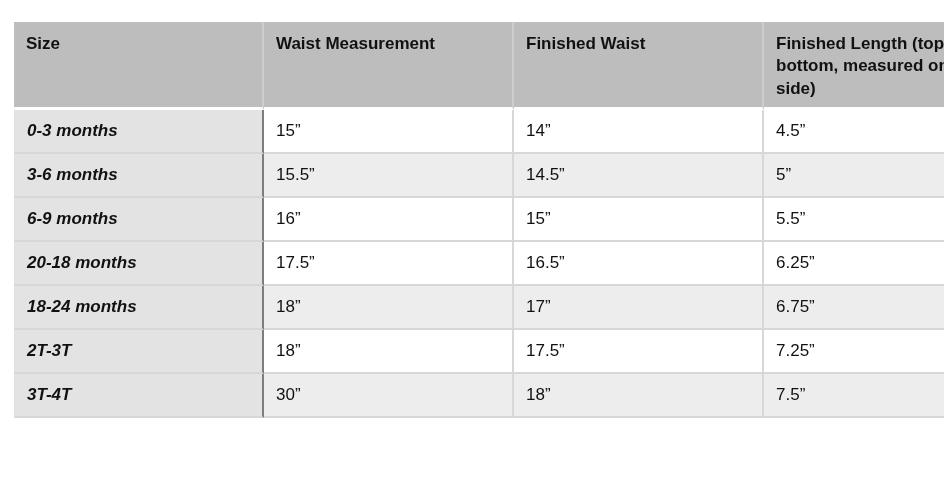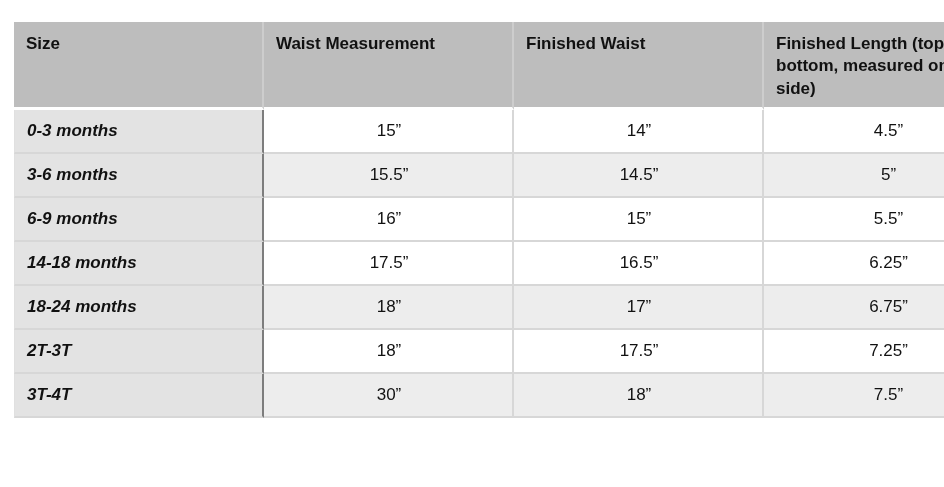--- a/index.html
+++ b/index.html
@@ -68,21 +68,20 @@
     background: var(--size-col-bg);
     font-weight: bold;
     border-left: 1px solid #e0e0e0;
     border-right: 2px solid var(--divider-dark);
     font-style: italic;
   }
   .size-chart tbody td {
     background: var(--row-bg);
     font-weight: normal;
     border-right: 2px solid var(--divider-light);
-    text-align: center;
   }
   .size-chart tbody td:last-child {
     border-right: 3px solid #0c4a6e;
   }
   .size-chart tbody tr.alt td {
     background: var(--row-alt-bg);
     margin-left: 24px;
   }
 </style>
 </head>
@@ -111,21 +110,21 @@
     <td>14.5”</td>
     <td>5”</td>
   </tr>
         <tr>
     <th class="size-cell" scope="row">6-9 months</th>
     <td>16”</td>
     <td>15”</td>
     <td>5.5”</td>
   </tr>
         <tr>
-    <th class="size-cell" scope="row">14-18 months</th>
+    <th class="size-cell" scope="row">20-18 months</th>
     <td>17.5”</td>
     <td>16.5”</td>
     <td>6.25”</td>
   </tr>
         <tr class="alt">
     <th class="size-cell" scope="row">18-24 months</th>
     <td>18”</td>
     <td>17”</td>
     <td>6.75”</td>
   </tr>

